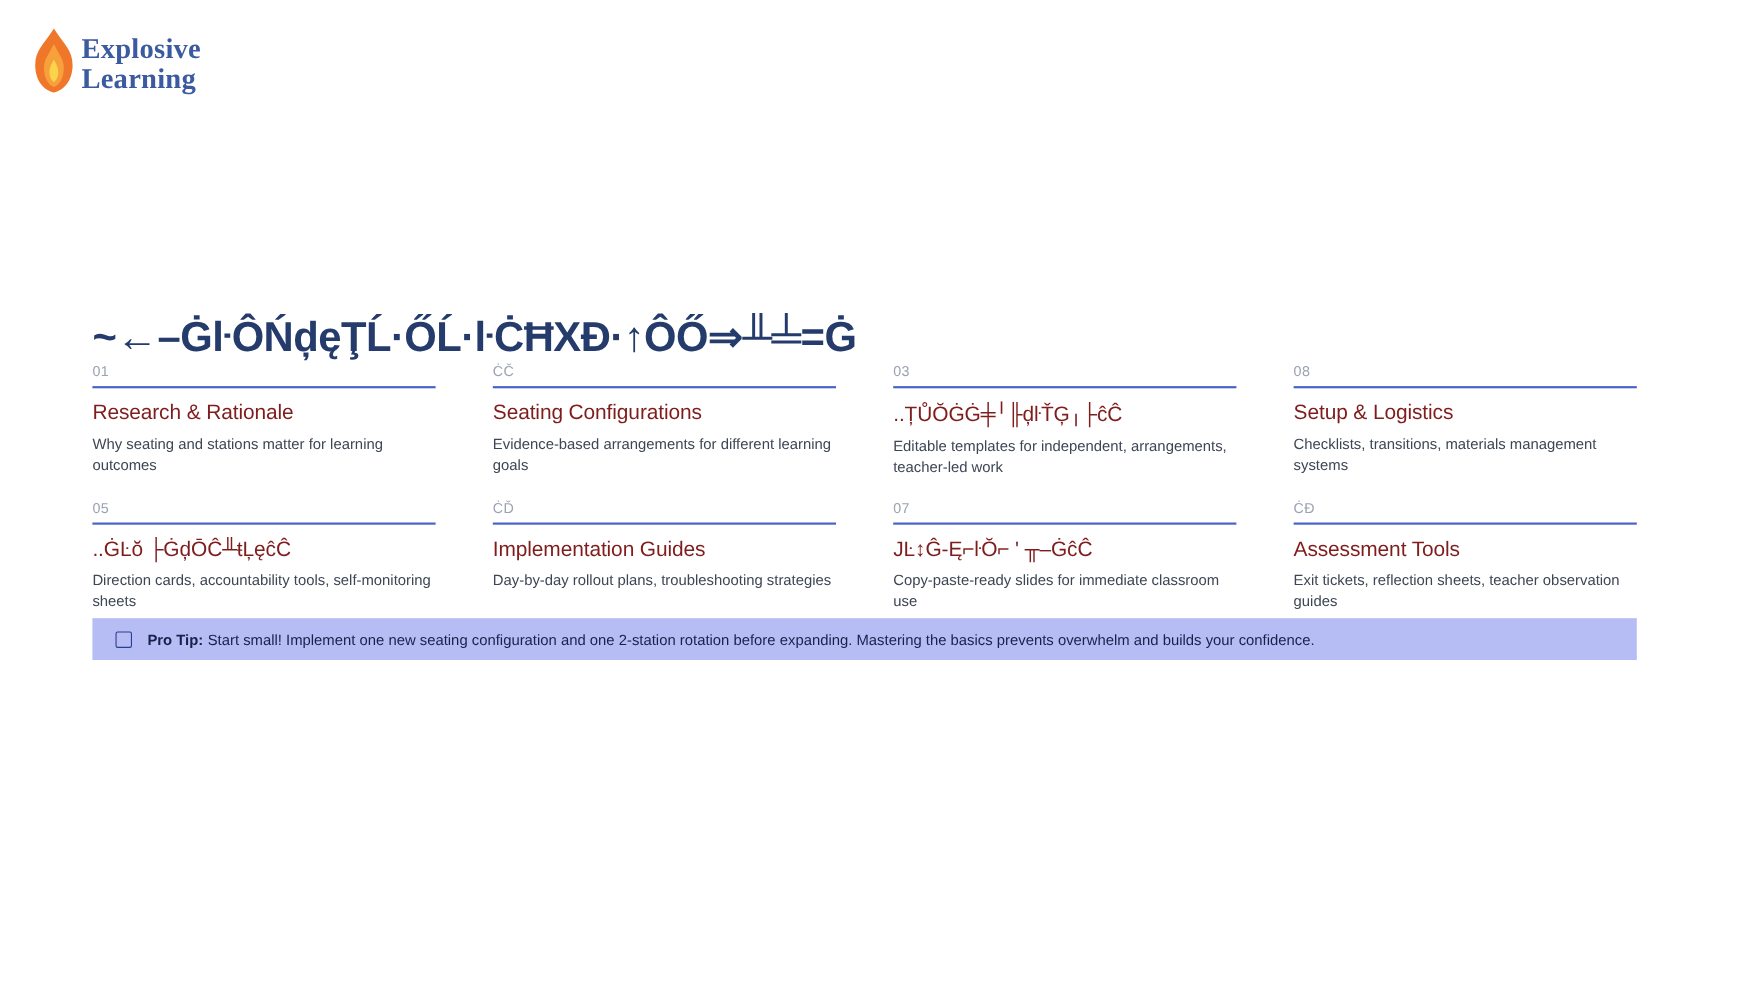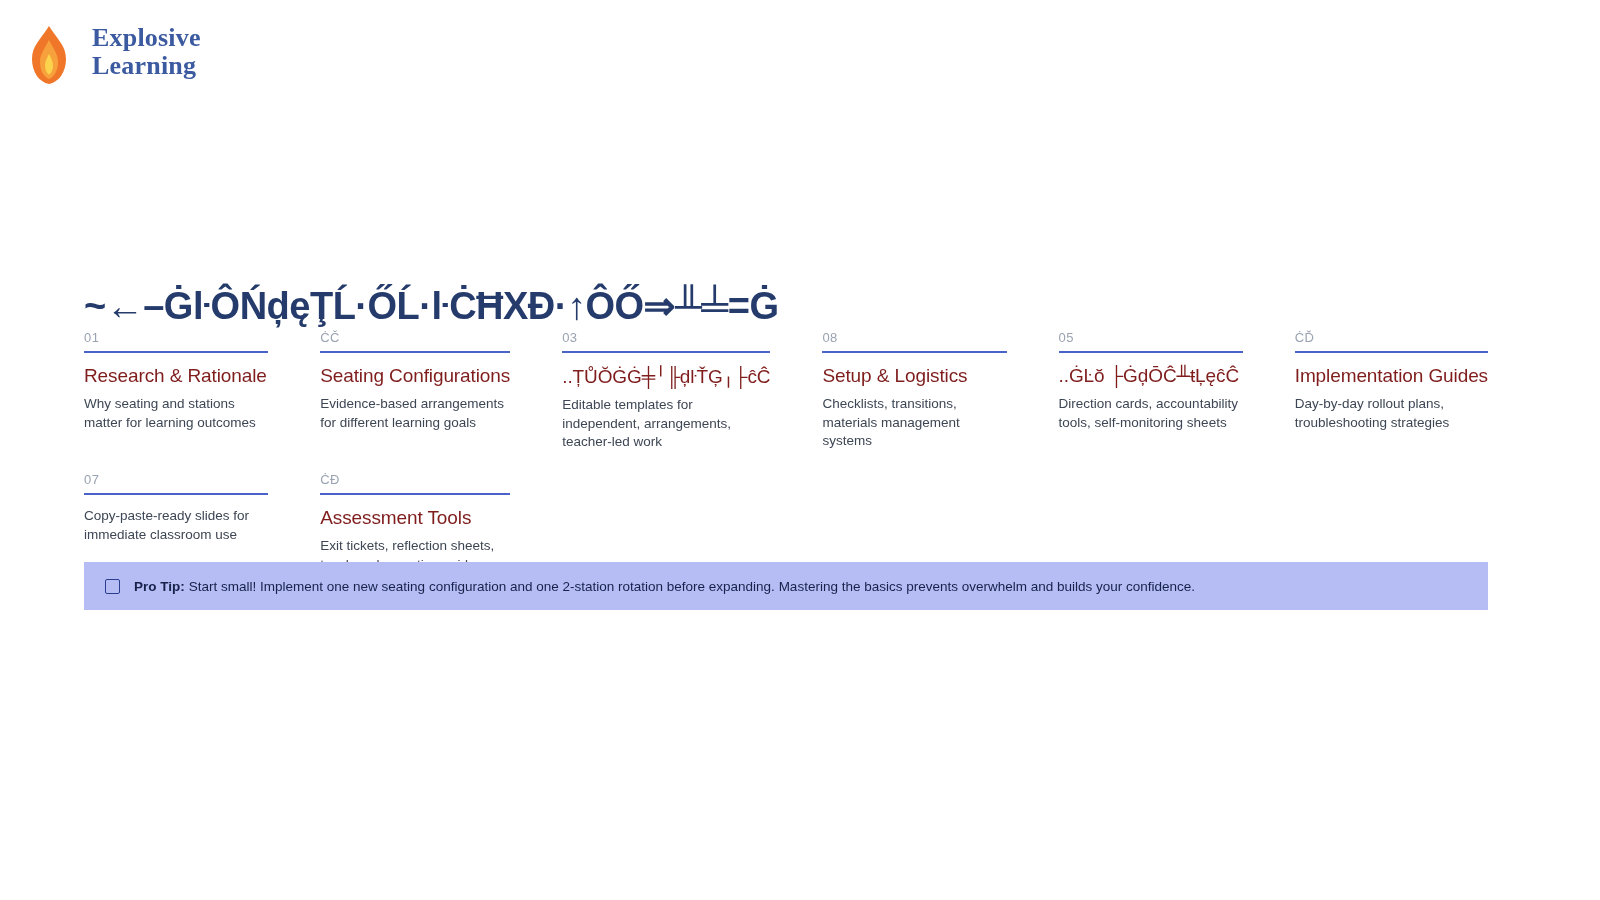--- a/index.html
+++ b/index.html
@@ -15,22 +15,22 @@
     color: #1f2937;
     position: relative;
   }
 
   
   .brand {
     position: absolute;
     left: 26px;
     top: 24px;
     display: flex;
-    align-items: flex-start;
-    gap: 20px;
+    align-items: flex-end;
+    gap: 2px;
   }
   .flame-wrap {
     width: 46px;
     height: 62px;
     position: relative;
     flex: 0 0 auto;
   }
   .brand-text {
     display: flex;
     flex-direction: column;
@@ -57,21 +57,21 @@
     margin-top: 16px;
   }
 
   
   .grid {
     position: absolute;
     left: 84px;
     top: 328px;
     width: 1404px;
     display: grid;
-    grid-template-columns: repeat(6, 1fr);
+    grid-template-columns: repeat(4, 1fr);
     column-gap: 52px;
     row-gap: 18px;
   }
   .card {
     padding-top: 2px;
   }
   .card-num {
     font-size: 13px;
     color: #9aa3b2;
     letter-spacing: 0.4px;
@@ -96,21 +96,21 @@
     line-height: 1.38;
     color: #3d4654;
   }
 
   
   .protip {
     position: absolute;
     left: 84px;
     top: 562px;
     width: 1404px;
-    height: 48px;
+    height: 38px;
     background: #b6bdf5;
     display: flex;
     align-items: center;
     gap: 12px;
     padding: 0 20px;
     box-sizing: border-box;
   }
   .protip-icon {
     width: 18px;
     height: 18px;
@@ -194,20 +194,21 @@
   <div class="card">
     <div class="card-num">ĊĎ</div>
     <div class="card-rule"></div>
     <div class="card-title">Implementation  Guides</div>
     <div class="card-desc">Day-by-day rollout plans, troubleshooting strategies</div>
   </div>
 
   <div class="card">
     <div class="card-num">07</div>
     <div class="card-rule"></div>
+    <div class="card-title">JĿ↕Ĝ-Ę⌐ŀŎ⌐ ' ╥–ĠĉĈ</div>
     <div class="card-desc">Copy-paste-ready slides for immediate classroom use</div>
   </div>
 
   <div class="card">
     <div class="card-num">ĊĐ</div>
     <div class="card-rule"></div>
     <div class="card-title">Assessment Tools</div>
     <div class="card-desc">Exit tickets, reflection sheets, teacher observation guides</div>
   </div>
 

